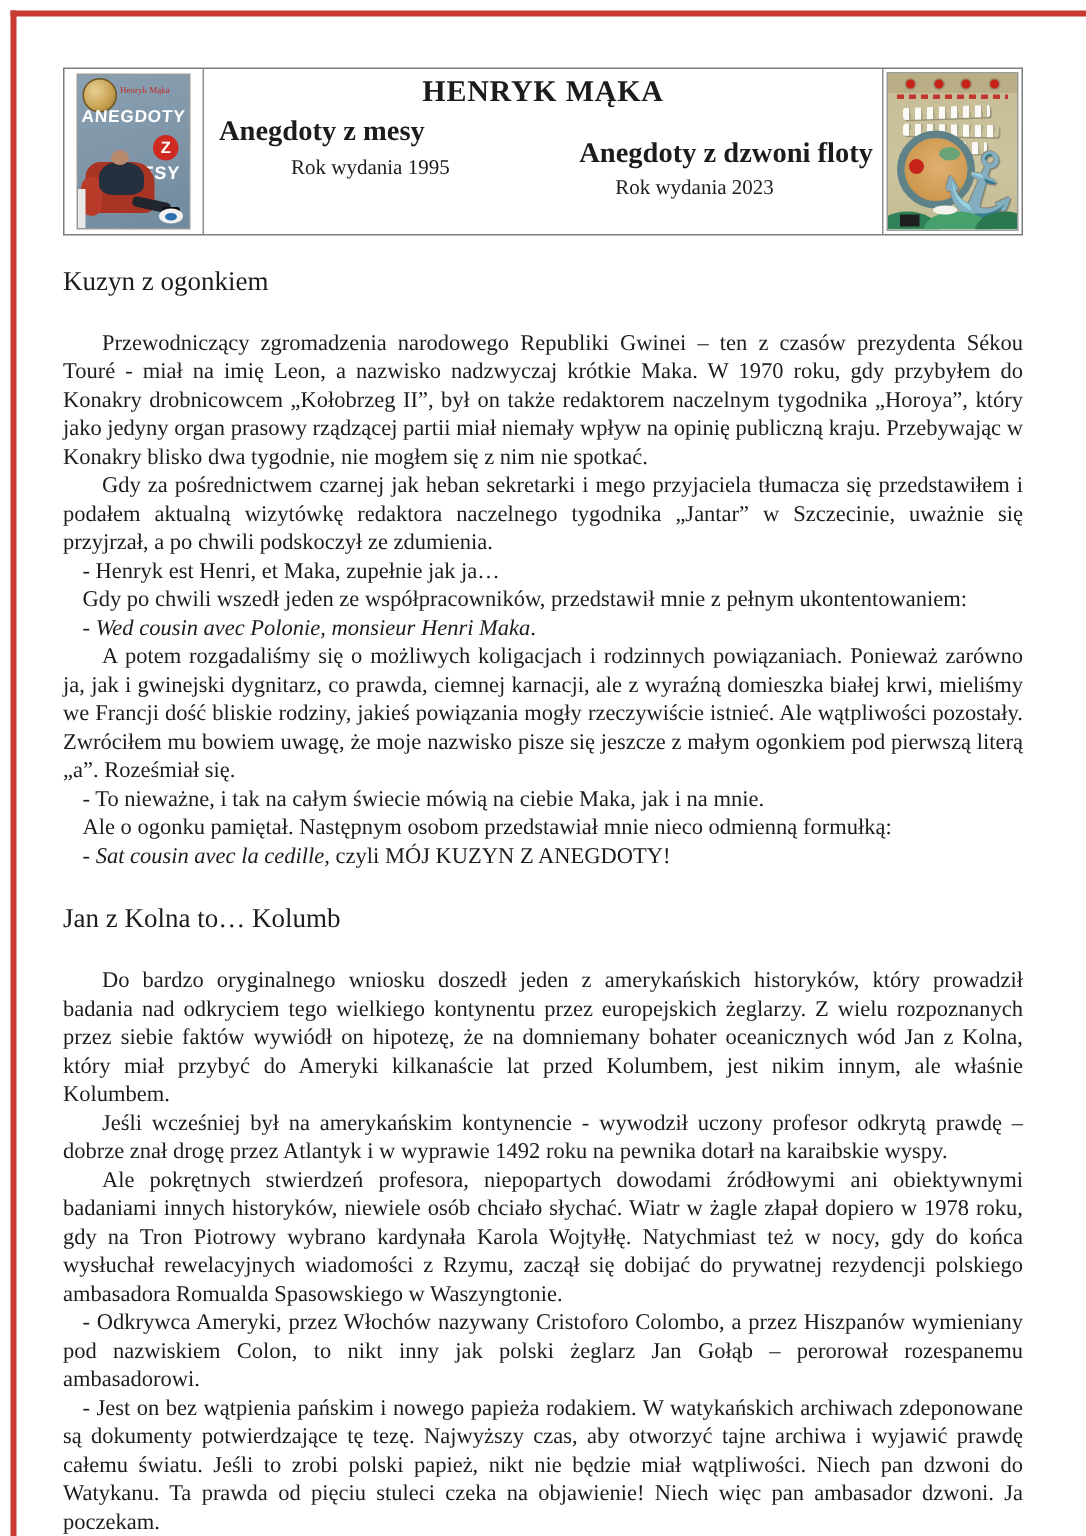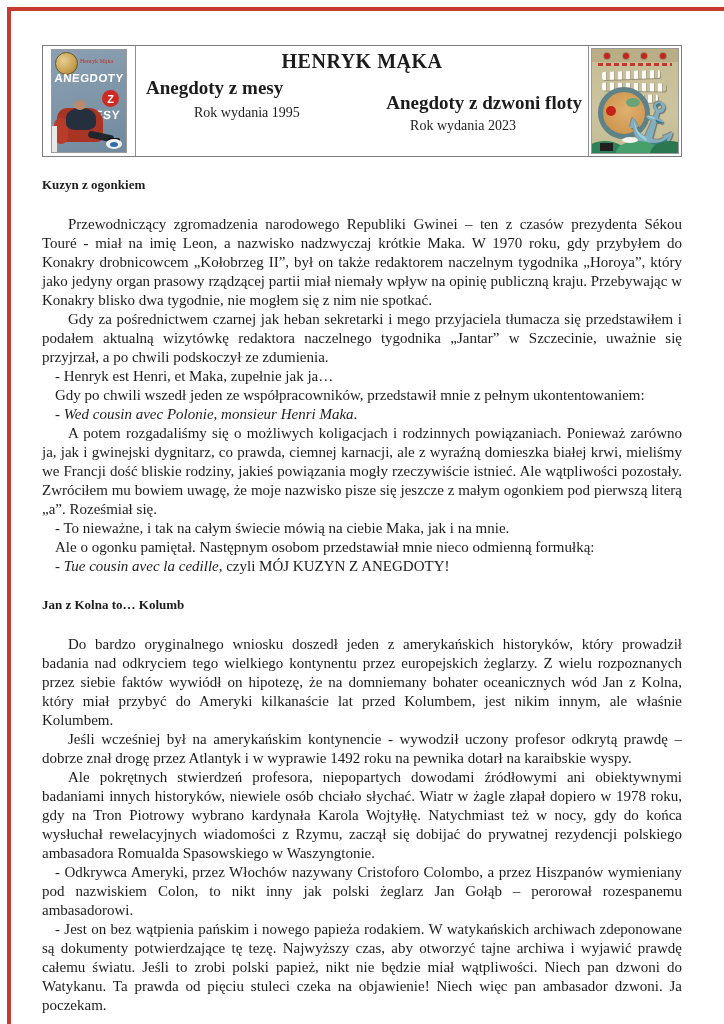--- a/index.html
+++ b/index.html
@@ -83,21 +83,21 @@
     text-shadow:1px 1px 1px #6f6f66, -1px 0 0 #8a8a7d;transform:rotate(20deg);}
   .cr-waves{position:absolute;left:0;right:0;bottom:0;height:18px;overflow:hidden;}
   .cr-waves i{position:absolute;border-radius:50%;display:block;}
   .cr-w1{left:-8px;bottom:-14px;width:42px;height:26px;background:#2f8257;}
   .cr-w2{left:24px;bottom:-12px;width:44px;height:24px;background:#46a06c;}
   .cr-w3{left:58px;bottom:-14px;width:40px;height:26px;background:#2a7750;}
   .cr-foam{position:absolute;left:30px;bottom:10px;width:16px;height:6px;background:#f3f3ec;border-radius:50%;}
   .cr-black{position:absolute;left:8px;bottom:2px;width:13px;height:8px;background:#1f1f1f;}
 
   
-  .article-heading{font-size:13px;font-weight:bold;margin:20px 0 22px 0;}
+  .article-heading{font-size:18px;font-weight:normal;margin:20px 0 22px 0;}
   section + section .article-heading{margin-top:21px;}
   .para{margin:0;font-size:15px;line-height:19px;text-align:justify;}
   .indent-full{text-indent:26px;}
   .indent-small{text-indent:13px;}
   .para .it{font-style:italic;}
 </style>
 </head>
 <body>
 
 <div>
@@ -168,21 +168,21 @@
         <section>
           <h2 class="article-heading">Kuzyn z ogonkiem</h2>
           <p class="para indent-full"><span>Przewodniczący zgromadzenia narodowego Republiki Gwinei – ten z czasów prezydenta Sékou Touré - miał na imię Leon, a nazwisko nadzwyczaj krótkie Maka. W 1970 roku, gdy przybyłem do Konakry drobnicowcem „Kołobrzeg II”, był on także redaktorem naczelnym tygodnika „Horoya”, który jako jedyny organ prasowy rządzącej partii miał niemały wpływ na opinię publiczną kraju. Przebywając w Konakry blisko dwa tygodnie, nie mogłem się z nim nie spotkać.</span></p>
           <p class="para indent-full"><span>Gdy za pośrednictwem czarnej jak heban sekretarki i mego przyjaciela tłumacza się przedstawiłem i podałem aktualną wizytówkę redaktora naczelnego tygodnika „Jantar” w Szczecinie, uważnie się przyjrzał, a po chwili podskoczył ze zdumienia.</span></p>
           <p class="para indent-small"><span>- Henryk est Henri, et Maka, zupełnie jak ja…</span></p>
           <p class="para indent-small"><span>Gdy po chwili wszedł jeden ze współpracowników, przedstawił mnie z pełnym ukontentowaniem:</span></p>
           <p class="para indent-small"><span>- </span><span class="it">Wed cousin avec Polonie, monsieur Henri Maka</span><span>.</span></p>
           <p class="para indent-full"><span>A potem rozgadaliśmy się o możliwych koligacjach i rodzinnych powiązaniach. Ponieważ zarówno ja, jak i gwinejski dygnitarz, co prawda, ciemnej karnacji, ale z wyraźną domieszka białej krwi, mieliśmy we Francji dość bliskie rodziny, jakieś powiązania mogły rzeczywiście istnieć. Ale wątpliwości pozostały. Zwróciłem mu bowiem uwagę, że moje nazwisko pisze się jeszcze z małym ogonkiem pod pierwszą literą „a”. Roześmiał się.</span></p>
           <p class="para indent-small"><span>- To nieważne, i tak na całym świecie mówią na ciebie Maka, jak i na mnie.</span></p>
           <p class="para indent-small"><span>Ale o ogonku pamiętał. Następnym osobom przedstawiał mnie nieco odmienną formułką:</span></p>
-          <p class="para indent-small"><span>- </span><span class="it">Tue cousin avec la cedille,</span><span> czyli MÓJ KUZYN Z ANEGDOTY!</span></p>
+          <p class="para indent-small"><span>- </span><span class="it">Sat cousin avec la cedille,</span><span> czyli MÓJ KUZYN Z ANEGDOTY!</span></p>
         </section>
         <section>
           <h2 class="article-heading">Jan z Kolna to… Kolumb</h2>
           <p class="para indent-full"><span>Do bardzo oryginalnego wniosku doszedł jeden z amerykańskich historyków, który prowadził badania nad odkryciem tego wielkiego kontynentu przez europejskich żeglarzy. Z wielu rozpoznanych przez siebie faktów wywiódł on hipotezę, że na domniemany bohater oceanicznych wód Jan z Kolna, który miał przybyć do Ameryki kilkanaście lat przed Kolumbem, jest nikim innym, ale właśnie Kolumbem.</span></p>
           <p class="para indent-full"><span>Jeśli wcześniej był na amerykańskim kontynencie - wywodził uczony profesor odkrytą prawdę – dobrze znał drogę przez Atlantyk i w wyprawie 1492 roku na pewnika dotarł na karaibskie wyspy.</span></p>
           <p class="para indent-full"><span>Ale pokrętnych stwierdzeń profesora, niepopartych dowodami źródłowymi ani obiektywnymi badaniami innych historyków, niewiele osób chciało słychać. Wiatr w żagle złapał dopiero w 1978 roku, gdy na Tron Piotrowy wybrano kardynała Karola Wojtyłłę. Natychmiast też w nocy, gdy do końca wysłuchał rewelacyjnych wiadomości z Rzymu, zaczął się dobijać do prywatnej rezydencji polskiego ambasadora Romualda Spasowskiego w Waszyngtonie.</span></p>
           <p class="para indent-small"><span>- Odkrywca Ameryki, przez Włochów nazywany Cristoforo Colombo, a przez Hiszpanów wymieniany pod nazwiskiem Colon, to nikt inny jak polski żeglarz Jan Gołąb – perorował rozespanemu ambasadorowi.</span></p>
           <p class="para indent-small"><span>- Jest on bez wątpienia pańskim i nowego papieża rodakiem. W watykańskich archiwach zdeponowane są dokumenty potwierdzające tę tezę. Najwyższy czas, aby otworzyć tajne archiwa i wyjawić prawdę całemu światu. Jeśli to zrobi polski papież, nikt nie będzie miał wątpliwości. Niech pan dzwoni do Watykanu. Ta prawda od pięciu stuleci czeka na objawienie! Niech więc pan ambasador dzwoni. Ja poczekam.</span></p>
         </section>
       </div>

